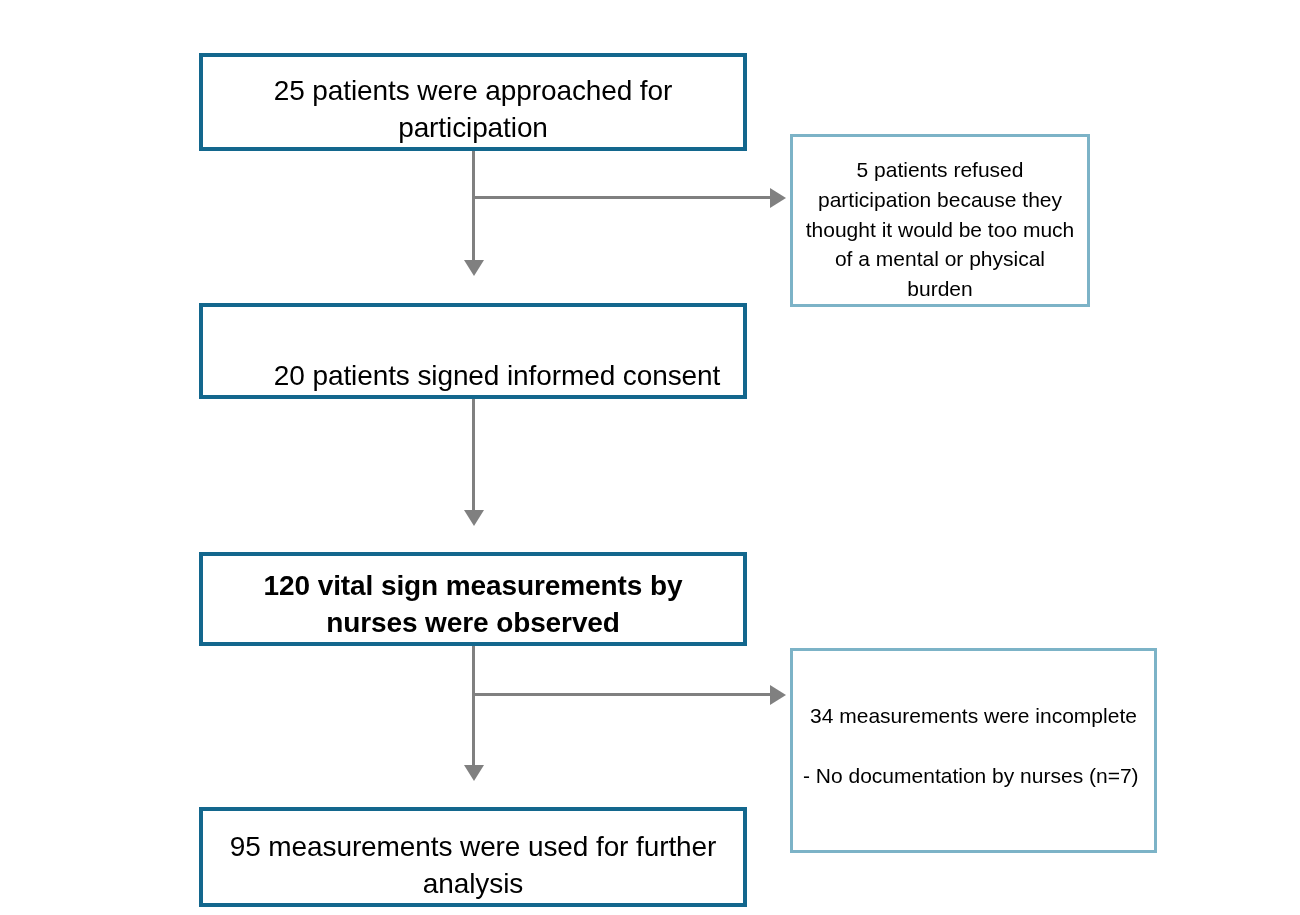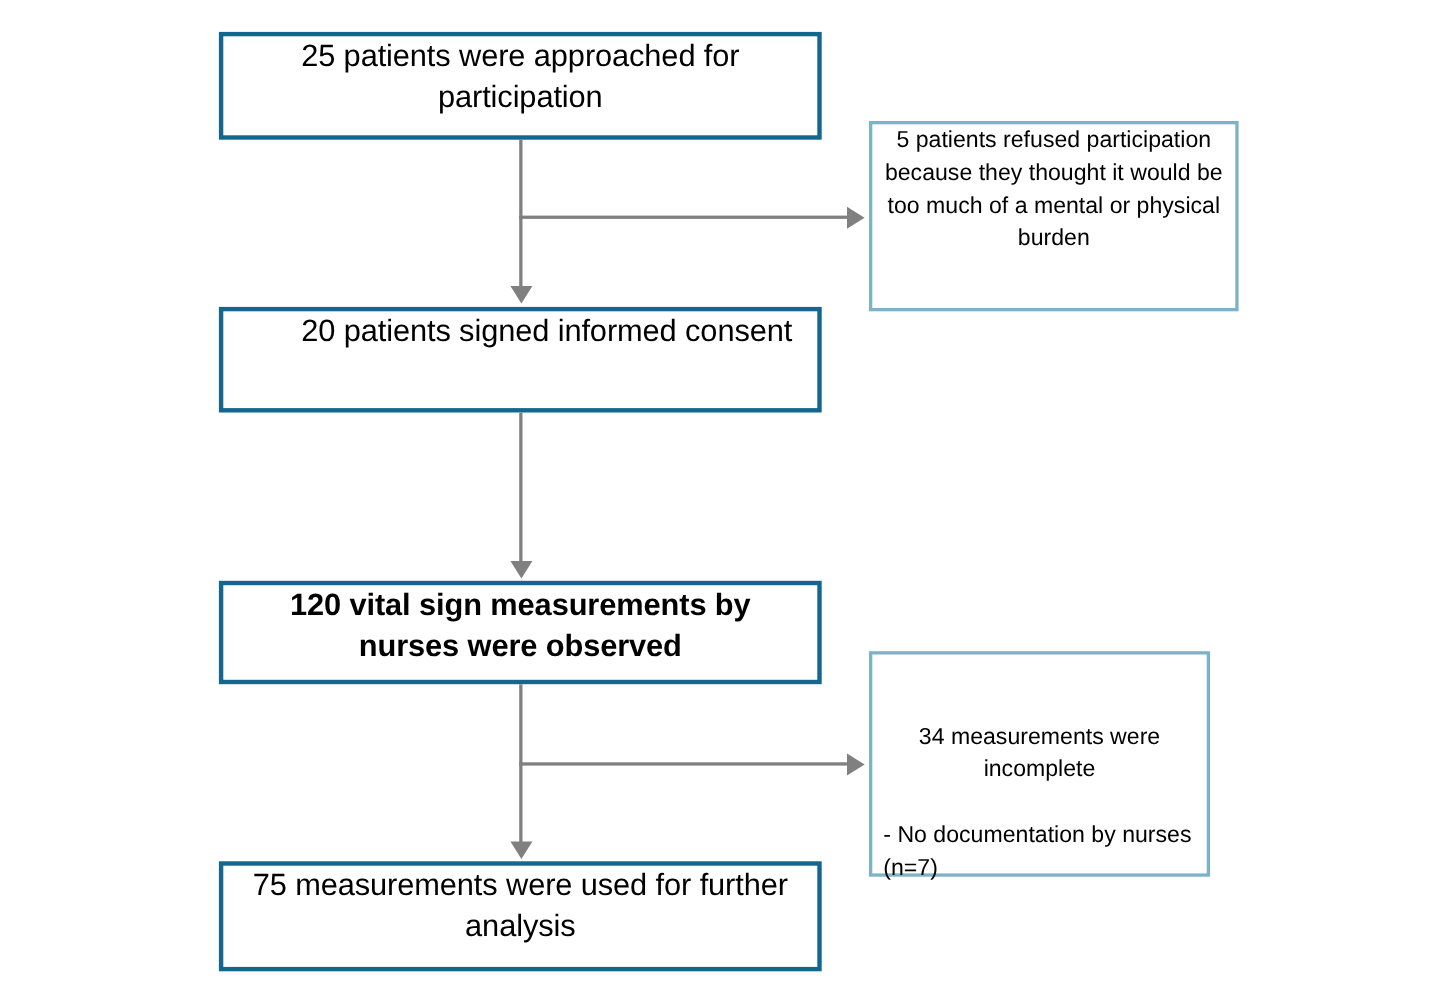--- a/index.html
+++ b/index.html
@@ -18,23 +18,24 @@
     height: 915px;
     background: #ffffff;
     overflow: hidden;
   }
   
   .node {
     position: absolute;
     box-sizing: border-box;
     background: #ffffff;
     display: flex;
-    align-items: flex-start;
+    align-items: flex-end;
     justify-content: center;
     text-align: center;
+    margin-top: 24px;
   }
   .node.primary {
     border: 4px solid #13678D;
   }
   .node.aside {
     border: 3px solid #7CB3C7;
   }
   .node-text {
     display: block;
     width: 100%;
@@ -116,28 +117,28 @@
 
   <div class="node primary" style="left:199px; top:279px; width:548px; height:96px;padding-left:48px;">
     <span class="node-text">20 patients signed informed consent</span>
   </div>
 
   <div class="node primary" style="left:199px; top:528px; width:548px; height:94px;font-weight:bold;">
     <span class="node-text">120 vital sign measurements  by nurses were observed</span>
   </div>
 
   <div class="node primary" style="left:199px; top:783px; width:548px; height:100px;">
-    <span class="node-text">75 measurements  were used for further analysis</span>
+    <span class="node-text">95 measurements  were used for further analysis</span>
   </div>
 
-  <div class="node aside" style="left:790px; top:110px; width:336px; height:173px;">
+  <div class="node aside" style="left:790px; top:110px; width:300px; height:173px;">
     <span class="node-text">5 patients refused participation because they thought it would be too much of a mental or physical burden</span>
   </div>
 
-  <div class="node aside" style="left:790px; top:592px; width:310px; height:205px;">
+  <div class="node aside" style="left:790px; top:624px; width:367px; height:205px;">
     <span class="node-text">
       <span class="aside-body">
         <span class="aside-head">34 measurements were incomplete</span>
         <span class="aside-line">- No documentation by nurses (n=7)</span>
       </span>
     </span>
   </div>
 
 </div>
 

